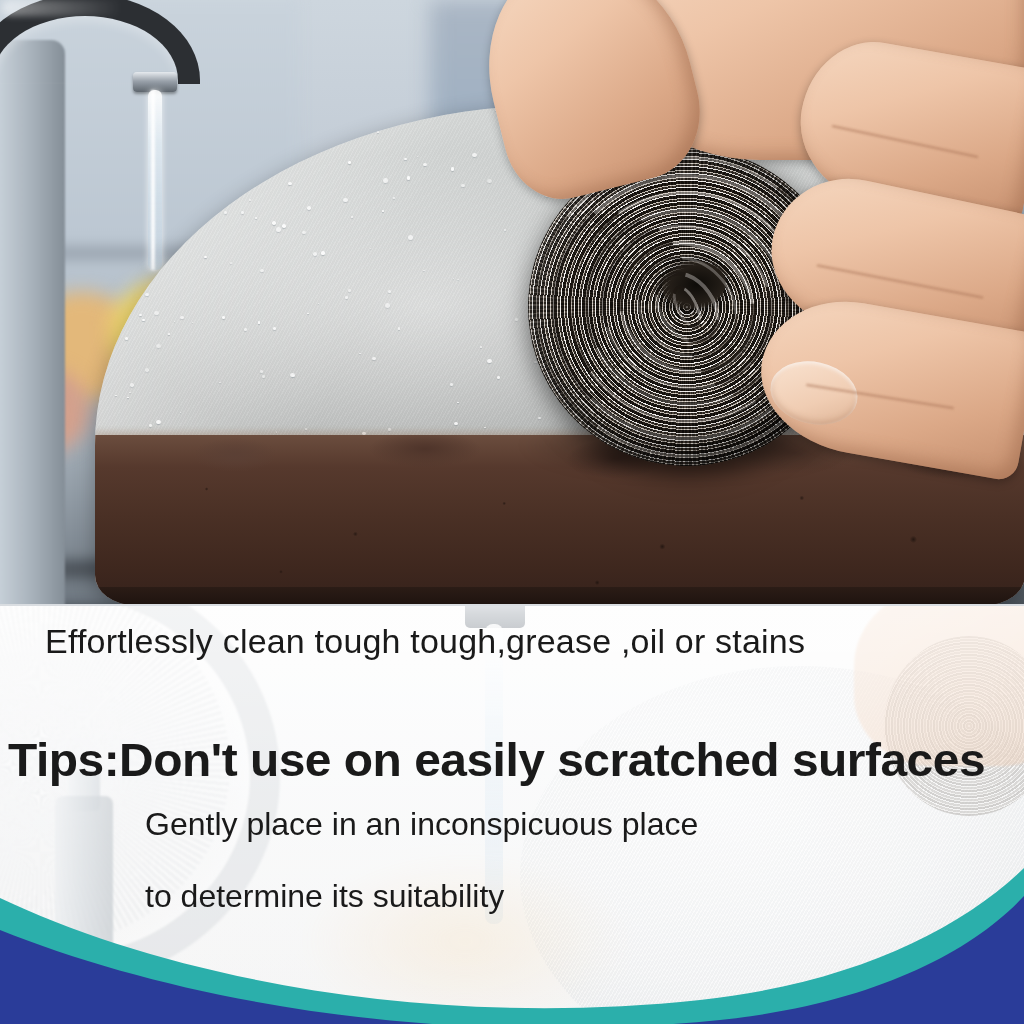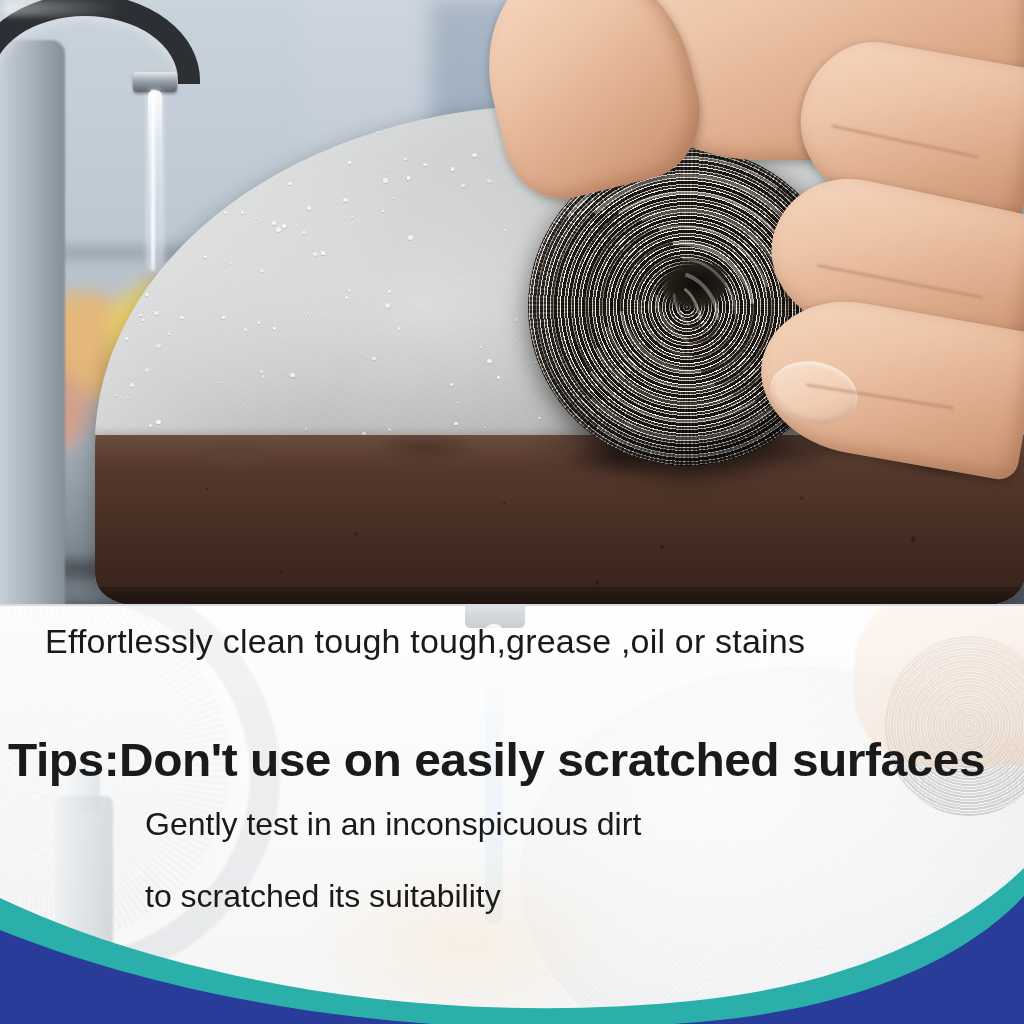--- a/index.html
+++ b/index.html
@@ -698,23 +698,23 @@
     <div class="bp-img bp-scrub"></div>
     <div class="bp-img bp-hand"></div>
     <div class="bp-img bp-warm"></div>
     <div class="bp-veil"></div>
   </div>
 
   <div class="txt line1">Effortlessly clean tough tough,grease ,oil or stains</div>
 
   <div class="txt line2">Tips:Don't use on easily scratched surfaces</div>
 
-  <div class="txt line3">Gently test in an inconspicuous dirt</div>
-
-  <div class="txt line4">to scratched its suitability</div>
+  <div class="txt line3">Gently place in an inconspicuous place</div>
+
+  <div class="txt line4">to determine its suitability</div>
 
   <div class="waves">
     <svg viewBox="0 0 1024 190" preserveAspectRatio="none">
       <path id="wave-teal" d="M0,64 C160,140 420,196 700,166 C850,150 960,96 1024,34 L1024,190 L0,190 Z" fill="#2bafab"></path>
       <path id="wave-navy" d="M0,96 C180,168 440,214 720,186 C870,170 970,120 1024,62 L1024,190 L0,190 Z" fill="#2a3c99"></path>
     </svg>
   </div>
 
 </div>
 

